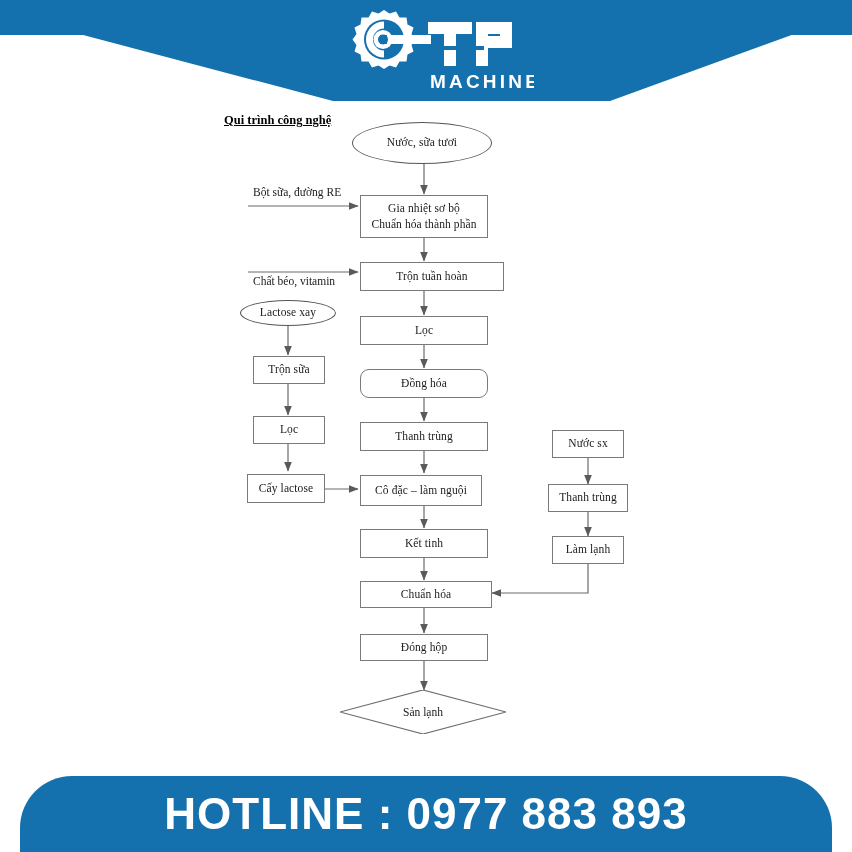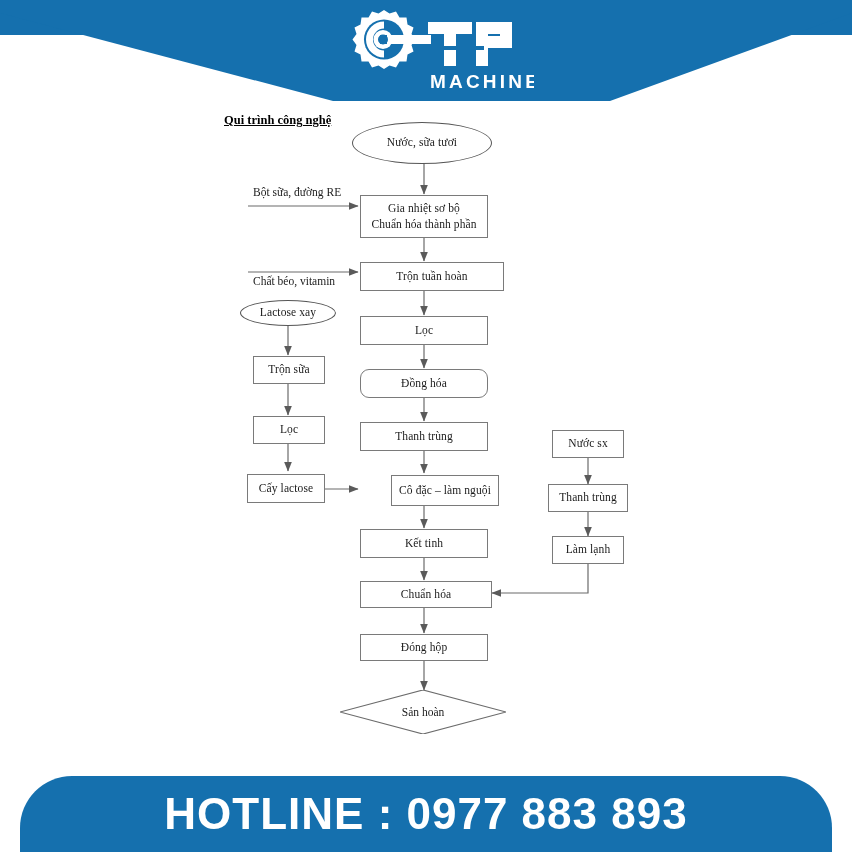--- a/index.html
+++ b/index.html
@@ -250,41 +250,41 @@
   </div>
 
   <div class="node box" style="left:360px; top:369px; width:128px; height:29px;border-radius:9px;">
     <span>Đồng  hóa</span>
   </div>
 
   <div class="node box" style="left:360px; top:422px; width:128px; height:29px;">
     <span>Thanh trùng</span>
   </div>
 
-  <div class="node box" style="left:360px; top:475px; width:108px; height:31px;margin-left:31px;">
+  <div class="node box" style="left:360px; top:475px; width:122px; height:31px;">
     <span>Cô đặc – làm nguội</span>
   </div>
 
   <div class="node box" style="left:360px; top:529px; width:128px; height:29px;">
     <span>Kết tinh</span>
   </div>
 
   <div class="node box" style="left:360px; top:581px; width:132px; height:27px;">
     <span>Chuẩn hóa</span>
   </div>
 
   <div class="node box" style="left:360px; top:634px; width:128px; height:27px;">
     <span>Đóng hộp</span>
   </div>
 
   <div class="diamond-wrap" style="left:340px; top:690px; width:166px; height:44px;">
     <svg class="diamond-shape" viewBox="0 0 166 44" preserveAspectRatio="none">
       <polygon points="83,0 166,22 83,44 0,22" fill="#ffffff" stroke="#6b6b6b" stroke-width="1.2"></polygon>
     </svg>
-    <div class="diamond-label">Sản hoàn</div>
+    <div class="diamond-label">Sản lạnh</div>
   </div>
 
   <div class="node ellipse" style="left:240px; top:300px; width:96px; height:26px;">
     <span>Lactose xay</span>
   </div>
 
   <div class="node box" style="left:253px; top:356px; width:72px; height:28px;">
     <span>Trộn sữa</span>
   </div>
 

